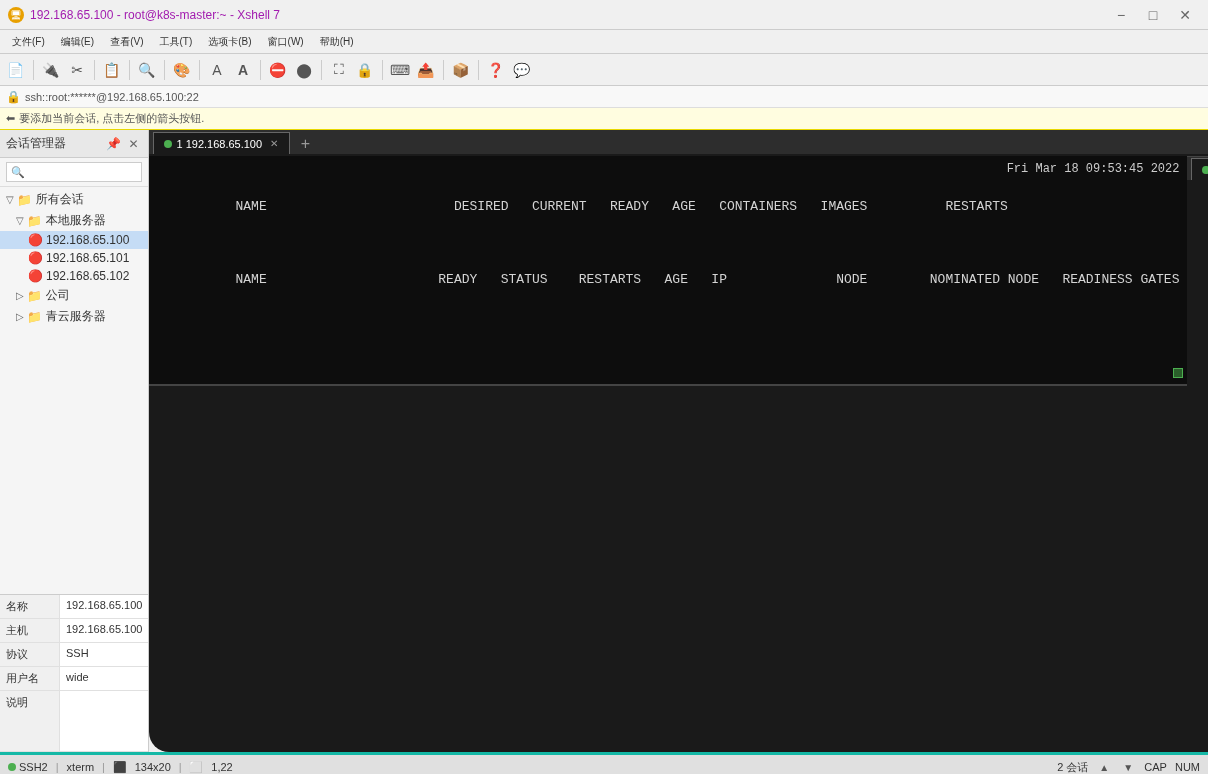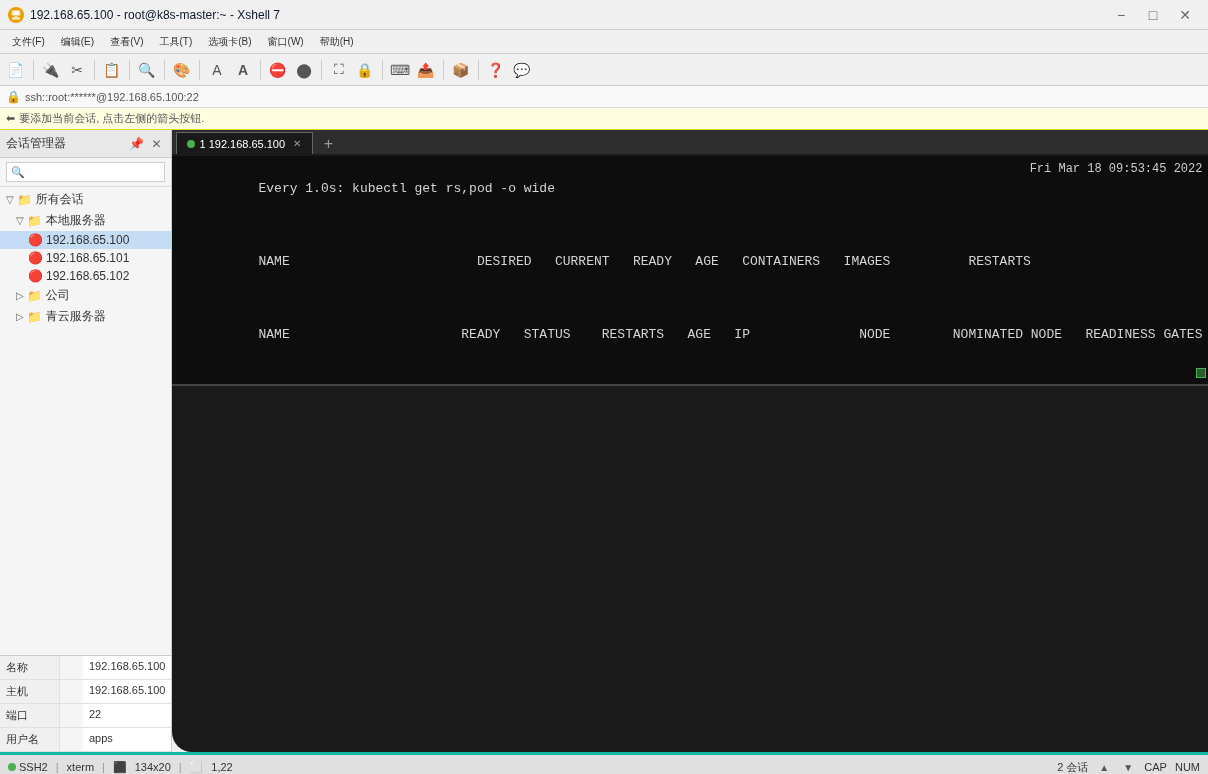--- a/index.html
+++ b/index.html
@@ -5,21 +5,21 @@
     * { margin: 0; padding: 0; box-sizing: border-box; }
     body { width: 1208px; height: 774px; background: #f0f0f0; font-family: 'Microsoft YaHei', sans-serif; font-size: 12px; overflow: hidden; position: relative; }
 
     
     #titlebar {
       height: 30px; background: #f0f0f0; display: flex; align-items: center; padding: 0 8px;
       border-bottom: 1px solid #ccc; justify-content: space-between;
     }
     #titlebar-left { display: flex; align-items: center; gap: 6px; }
     #titlebar-icon { width: 16px; height: 16px; background: #e8a000; border-radius: 50%; display: flex; align-items: center; justify-content: center; font-size: 9px; color: white; }
-    #titlebar-title { font-size: 12px; color: #0f172a; }
+    #titlebar-title { font-size: 12px; color: #a21caf; }
     #titlebar-controls { display: flex; gap: 2px; }
     .title-btn { width: 30px; height: 28px; background: transparent; border: none; cursor: pointer; display: flex; align-items: center; justify-content: center; font-size: 14px; color: #666; }
 
     
     #menubar {
       height: 24px; background: #f0f0f0; display: flex; align-items: center; padding: 0 4px;
       border-bottom: 1px solid #ccc;
     }
     .menu-item { padding: 2px 8px; cursor: pointer; font-size: 10px; color: #333; }
 
@@ -62,21 +62,21 @@
     .tree-item.selected { background: #c5dcf5; }
     .tree-label { font-size: 12px; color: #333; }
     .tree-indent-1 { padding-left: 16px; }
     .tree-indent-2 { padding-left: 28px; }
     .tree-folder-icon { color: #e8a000; font-size: 12px; }
     .tree-server-icon { color: #e84040; font-size: 12px; }
     .tree-expand { font-size: 10px; color: #666; margin-right: 1px; }
 
     
     #info-panel { border-top: 1px solid #ccc; }
-    .info-row { display: flex; border-bottom: 1px solid #e0e0e0; gap: 23px; }
+    .info-row { display: flex; border-bottom: 1px solid #e0e0e0; }
     .info-key { width: 60px; min-width: 60px; background: #f0f0f0; padding: 4px 6px; font-size: 11px; color: #333; border-right: 1px solid #e0e0e0; }
     .info-val { flex: 1; padding: 4px 6px; font-size: 11px; color: #333; background: white; }
 
     
     #terminal-area { flex: 1; display: flex; flex-direction: column; background: #1a1a1a; border-radius: 20px; }
 
     
     .tab-bar { height: 26px; background: #2d2d2d; display: flex; align-items: flex-end; padding: 0 4px; border-bottom: 2px solid #1a1a1a; }
     .tab { display: flex; align-items: center; gap: 4px; padding: 0 10px; height: 22px; background: #3a3a3a; border: 1px solid #555; border-bottom: none; cursor: pointer; font-size: 11px; color: #ccc; margin-right: 2px; }
     .tab.active { background: #1a1a1a; color: #fff; border-color: #666; }
@@ -232,26 +232,30 @@
     <div id="info-panel">
       <div class="info-row">
         <div class="info-key">名称</div>
         <div class="info-val">192.168.65.100</div>
       </div>
       <div class="info-row">
         <div class="info-key">主机</div>
         <div class="info-val">192.168.65.100</div>
       </div>
       <div class="info-row">
-        <div class="info-key">端口</div>
-        <div class="info-val">22</div>
+        <div class="info-key">协议</div>
+        <div class="info-val">SSH</div>
       </div>
       <div class="info-row">
         <div class="info-key">用户名</div>
-        <div class="info-val">apps</div>
+        <div class="info-val">wide</div>
+      </div>
+      <div class="info-row">
+        <div class="info-key">说明</div>
+        <div class="info-val" style="height:60px;"></div>
       </div>
     </div>
   </div>
 
   <div id="terminal-area">
 
     <div class="tab-bar">
       <div class="tab active">
         <div class="tab-dot"></div>
         <span>1 192.168.65.100</span>
@@ -262,23 +266,20 @@
         <div class="tab-nav-btn">◀</div>
         <div class="tab-nav-btn">▶</div>
       </div>
     </div>
 
     <div id="terminal-panes">
 
       <div class="term-pane upper" style="position:relative; height: 230px; background: #0d0d0d;">
         <div class="term-timestamp">Fri Mar 18 09:53:45 2022</div>
 
-        <div class="term-line">
-          <span>Every 1.0s: kubectl get rs,pod -o wide</span>
-        </div>
         <div class="term-line">&nbsp;</div>
         <div class="term-line">
           <span>NAME                        DESIRED   CURRENT   READY   AGE   CONTAINERS   IMAGES          RESTARTS</span>
         </div>
         <div class="term-line">&nbsp;</div>
         <div class="term-line">
           <span>NAME                      READY   STATUS    RESTARTS   AGE   IP              NODE        NOMINATED NODE   READINESS GATES</span>
         </div>
 
         <div class="term-scroll-indicator"></div>

